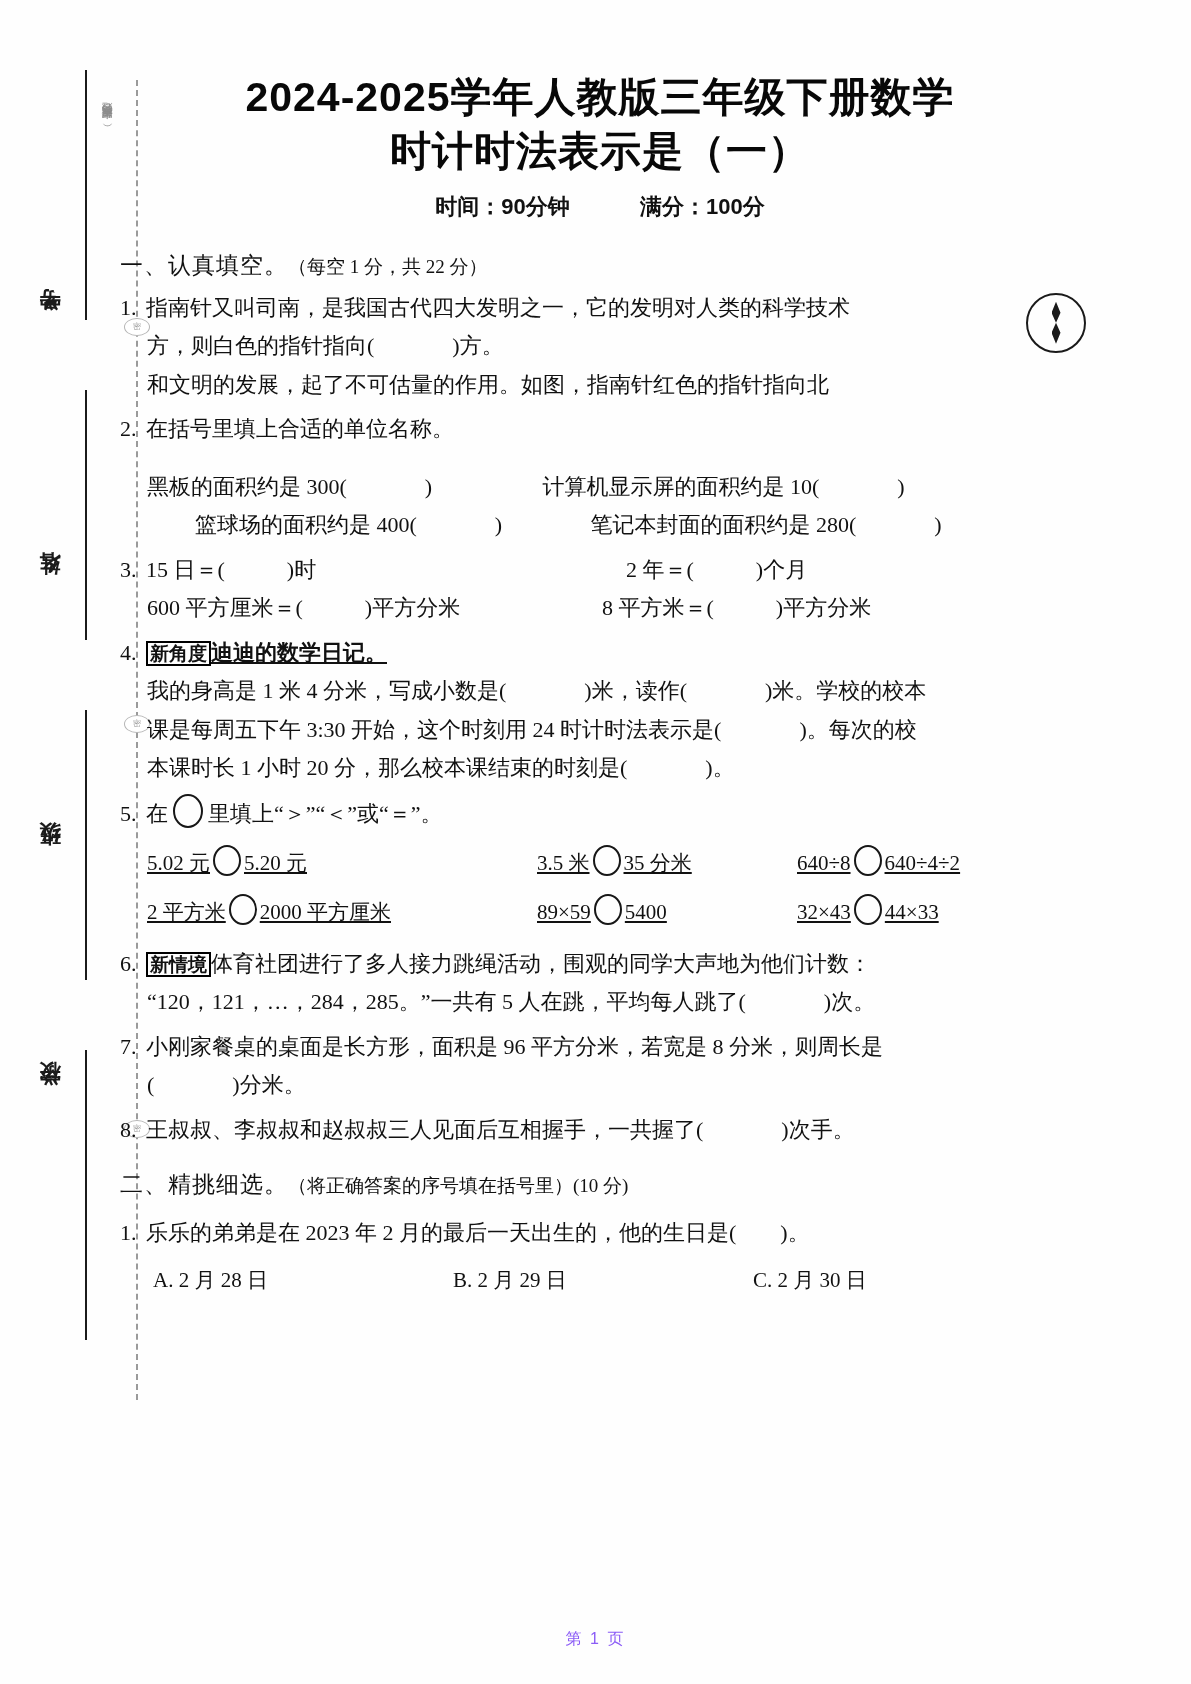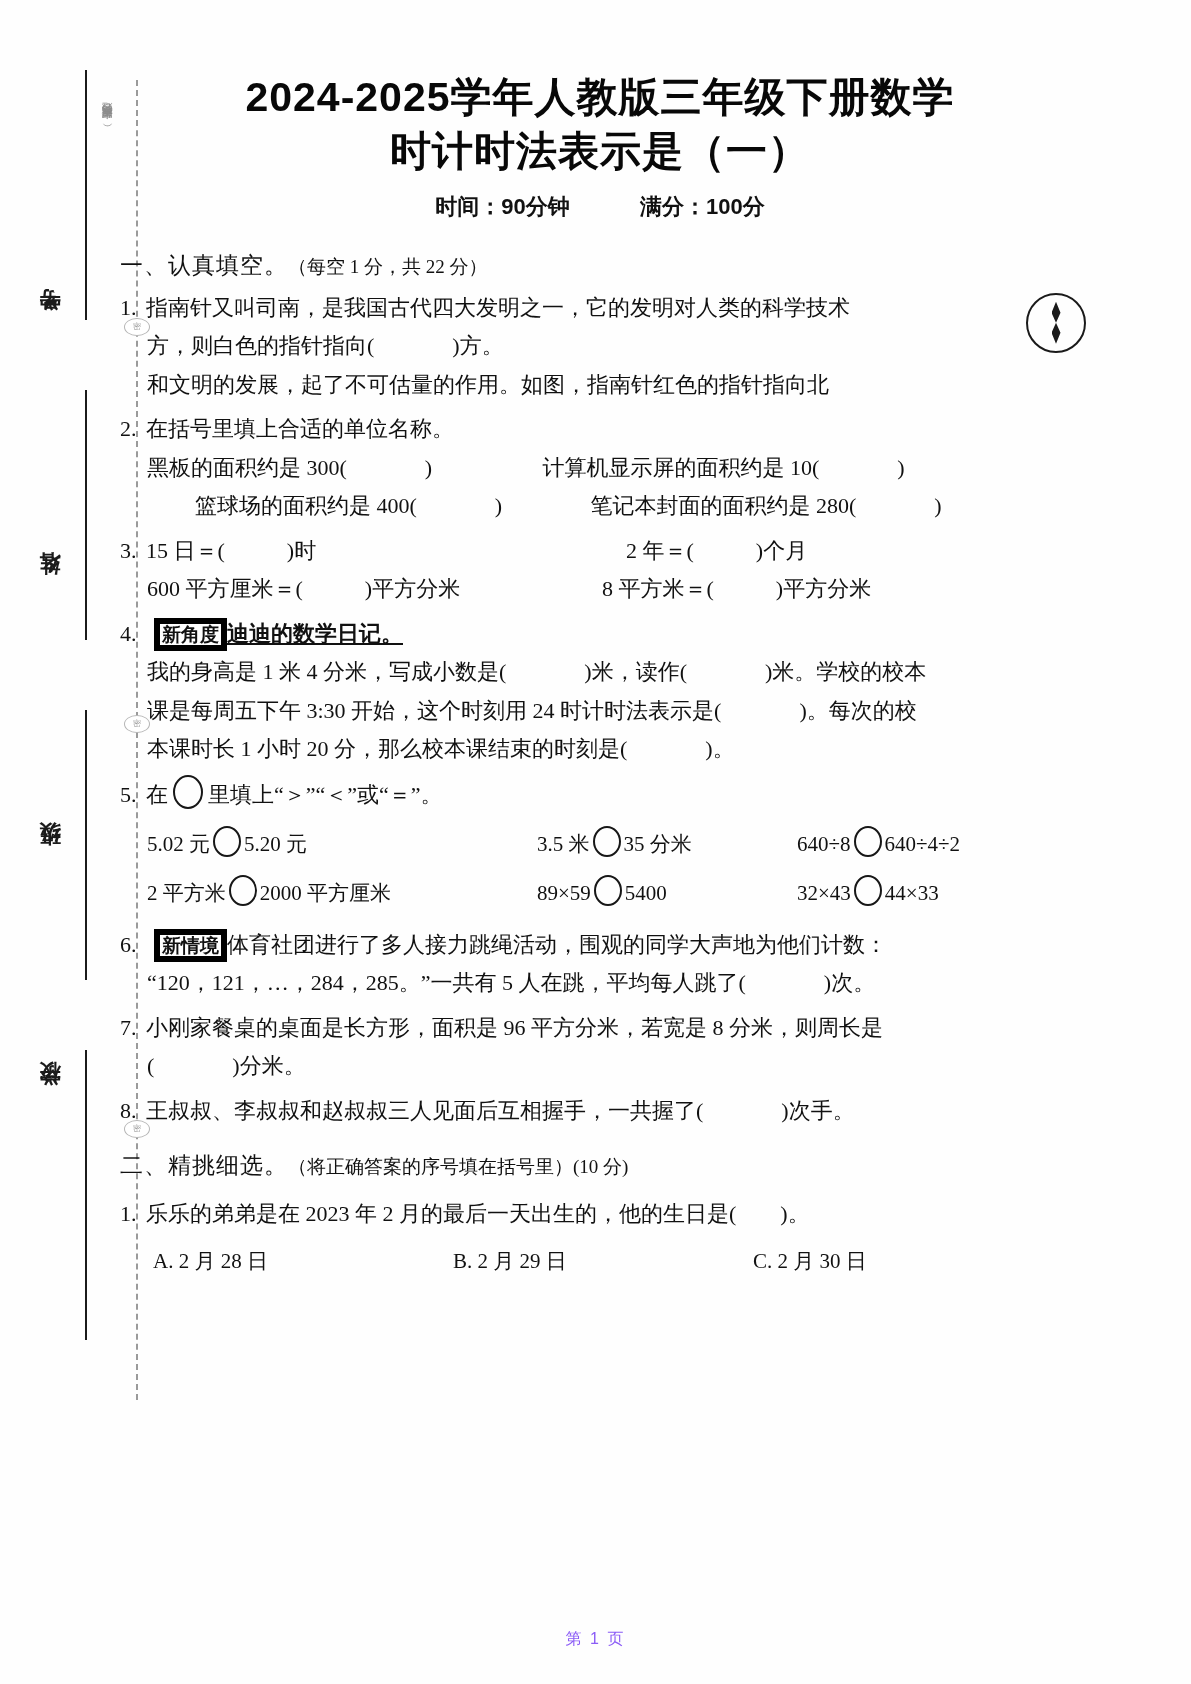--- a/index.html
+++ b/index.html
@@ -141,26 +141,25 @@
   }
   .indent { padding-left: 27px; }
 
   .num { display: inline-block; min-width: 26px; }
 
   .blank-s { display: inline-block; width: 44px; }
   .blank-m { display: inline-block; width: 62px; }
   .blank-l { display: inline-block; width: 78px; }
 
   .tag {
-    border: 6px solid #000000;
+    border: 2px solid #000000;
     padding: 0 2px;
     font-size: 19px;
     font-family: "Liberation Sans", "DejaVu Sans", sans-serif;
     font-weight: bold;
-    margin-left: 8px;
   }
 
   .bold-cn {
     font-family: "Liberation Sans", "DejaVu Sans", sans-serif;
     font-weight: bold;
     text-decoration: underline;
   }
 
   
   .circ {
@@ -183,21 +182,21 @@
   }
 
   
   .cmp-row {
     display: block;
     margin-top: 12px;
     padding-left: 27px;
     font-size: 21px;
     white-space: nowrap;
   }
-  .cmp-cell { display: inline-block; }
+  .cmp-cell { display: inline-block; text-decoration: underline; }
   .cmp-cell.c1 { width: 390px; }
   .cmp-cell.c2 { width: 260px; }
   .cmp-cell.c3 { width: 290px; }
 
   
   .compass {
     position: absolute;
     right: -6px;
     top: 4px;
     width: 56px;
@@ -286,21 +285,21 @@
           <div class="needle"></div>
         </div>
       <span class="q-line"><span class="num">1.</span><span>指南针又叫司南，是我国古代四大发明之一，它的发明对人类的科学技术</span></span>
       <span class="q-line indent"><span>方，则白色的指针指向(</span><span class="blank-l"></span><span>)方。</span></span>
       <span class="q-line indent">和文明的发展，起了不可估量的作用。如图，指南针红色的指针指向北</span>
     </div>
 
     <div class="q">
       <span class="q-line"><span class="num">2.</span><span>在括号里填上合适的单位名称。</span></span>
       <span class="q-line indent">
-        <span style="display:inline-block;width:390px;"><span>黑板的面积约是 300(</span><span class="blank-l"></span><span>)</span></span>
+        <span style="display:inline-block;width:390px;margin-top:19px;"><span>黑板的面积约是 300(</span><span class="blank-l"></span><span>)</span></span>
         <span style="display:inline-block;"><span>计算机显示屏的面积约是 10(</span><span class="blank-l"></span><span>)</span></span>
       </span>
       <span class="q-line indent">
         <span style="display:inline-block;width:390px;margin-left:48px;"><span>篮球场的面积约是 400(</span><span class="blank-l"></span><span>)</span></span>
         <span style="display:inline-block;"><span>笔记本封面的面积约是 280(</span><span class="blank-l"></span><span>)</span></span>
       </span>
     </div>
 
     <div class="q">
       <span class="q-line">

